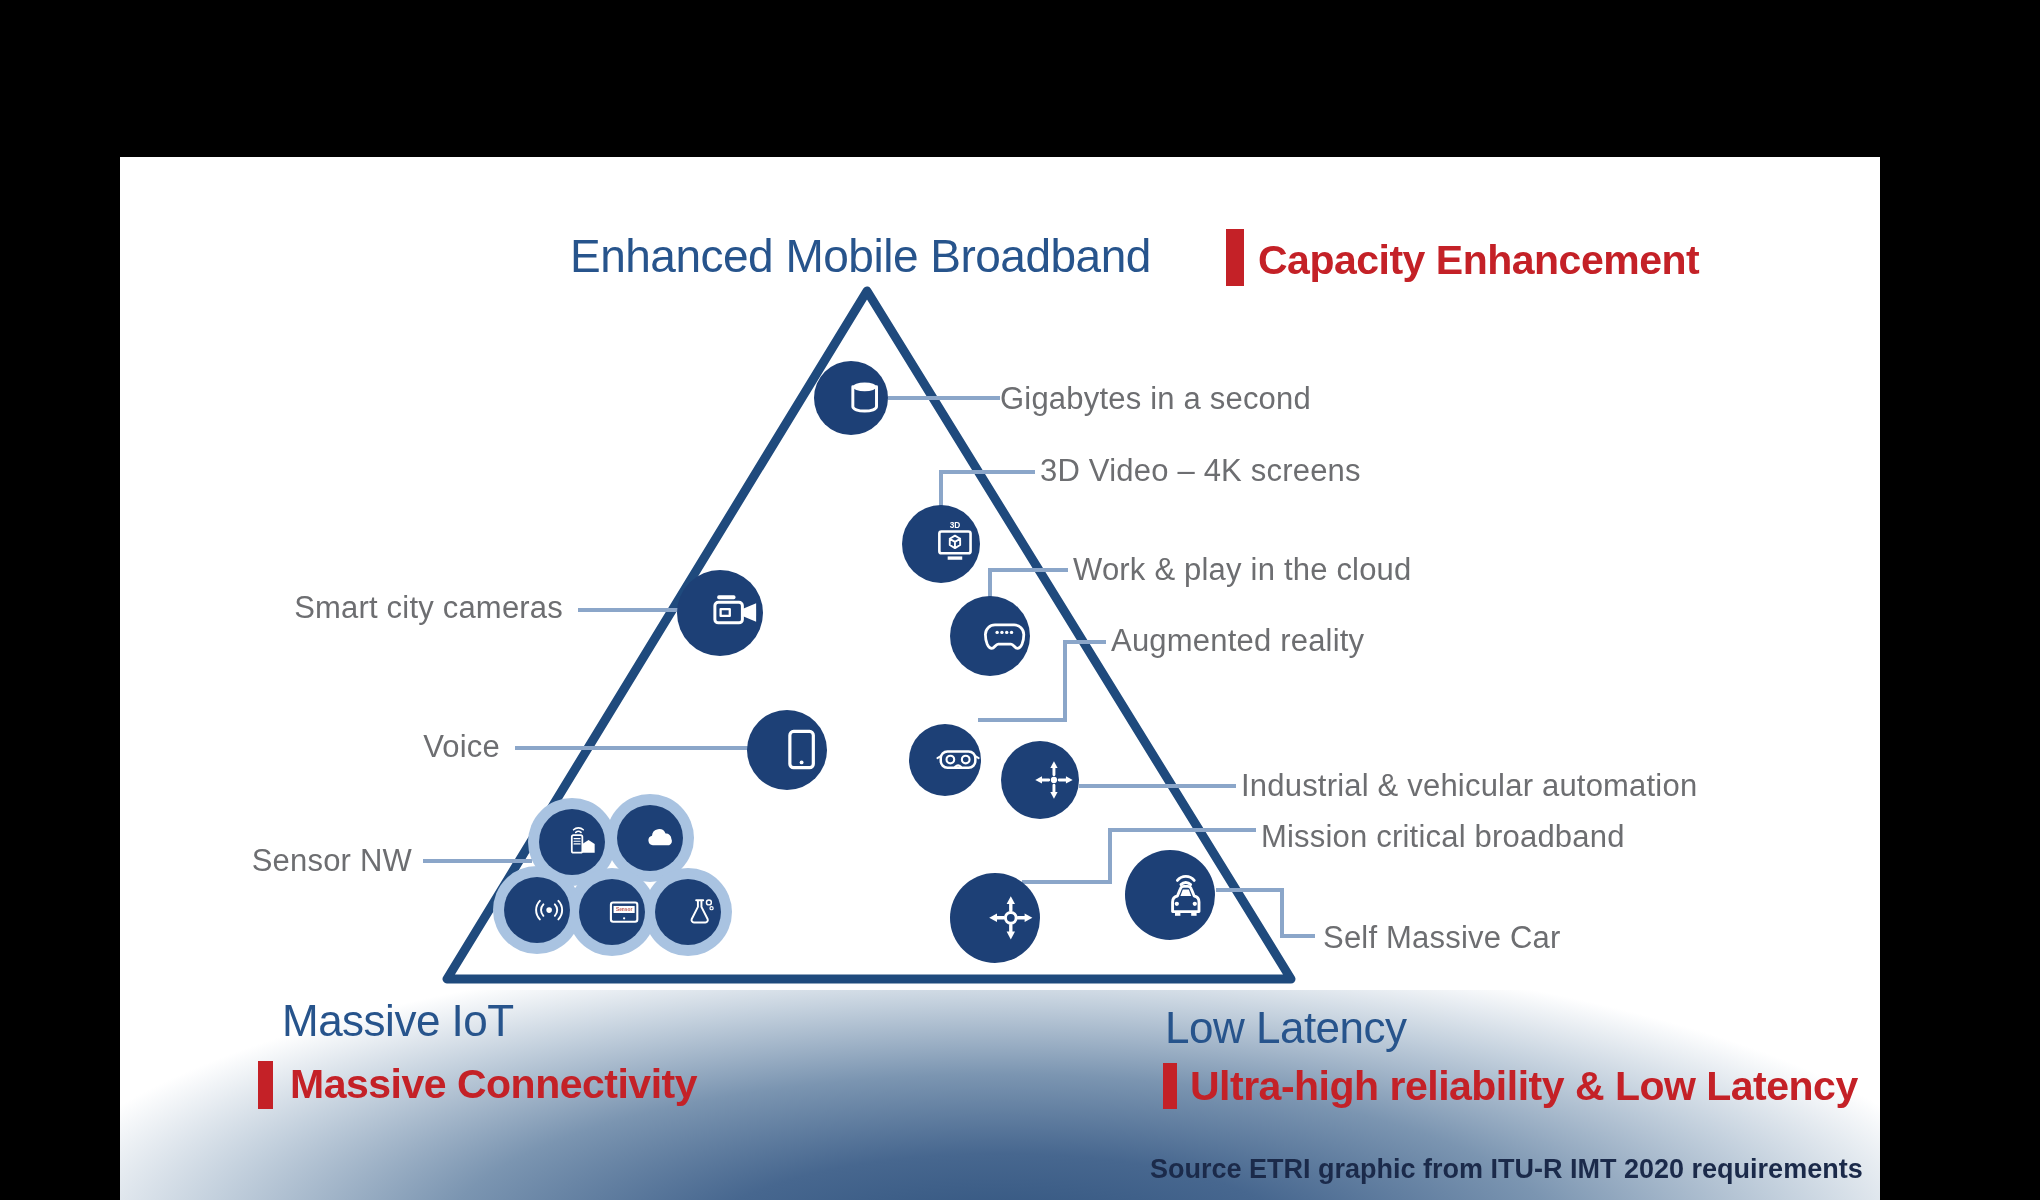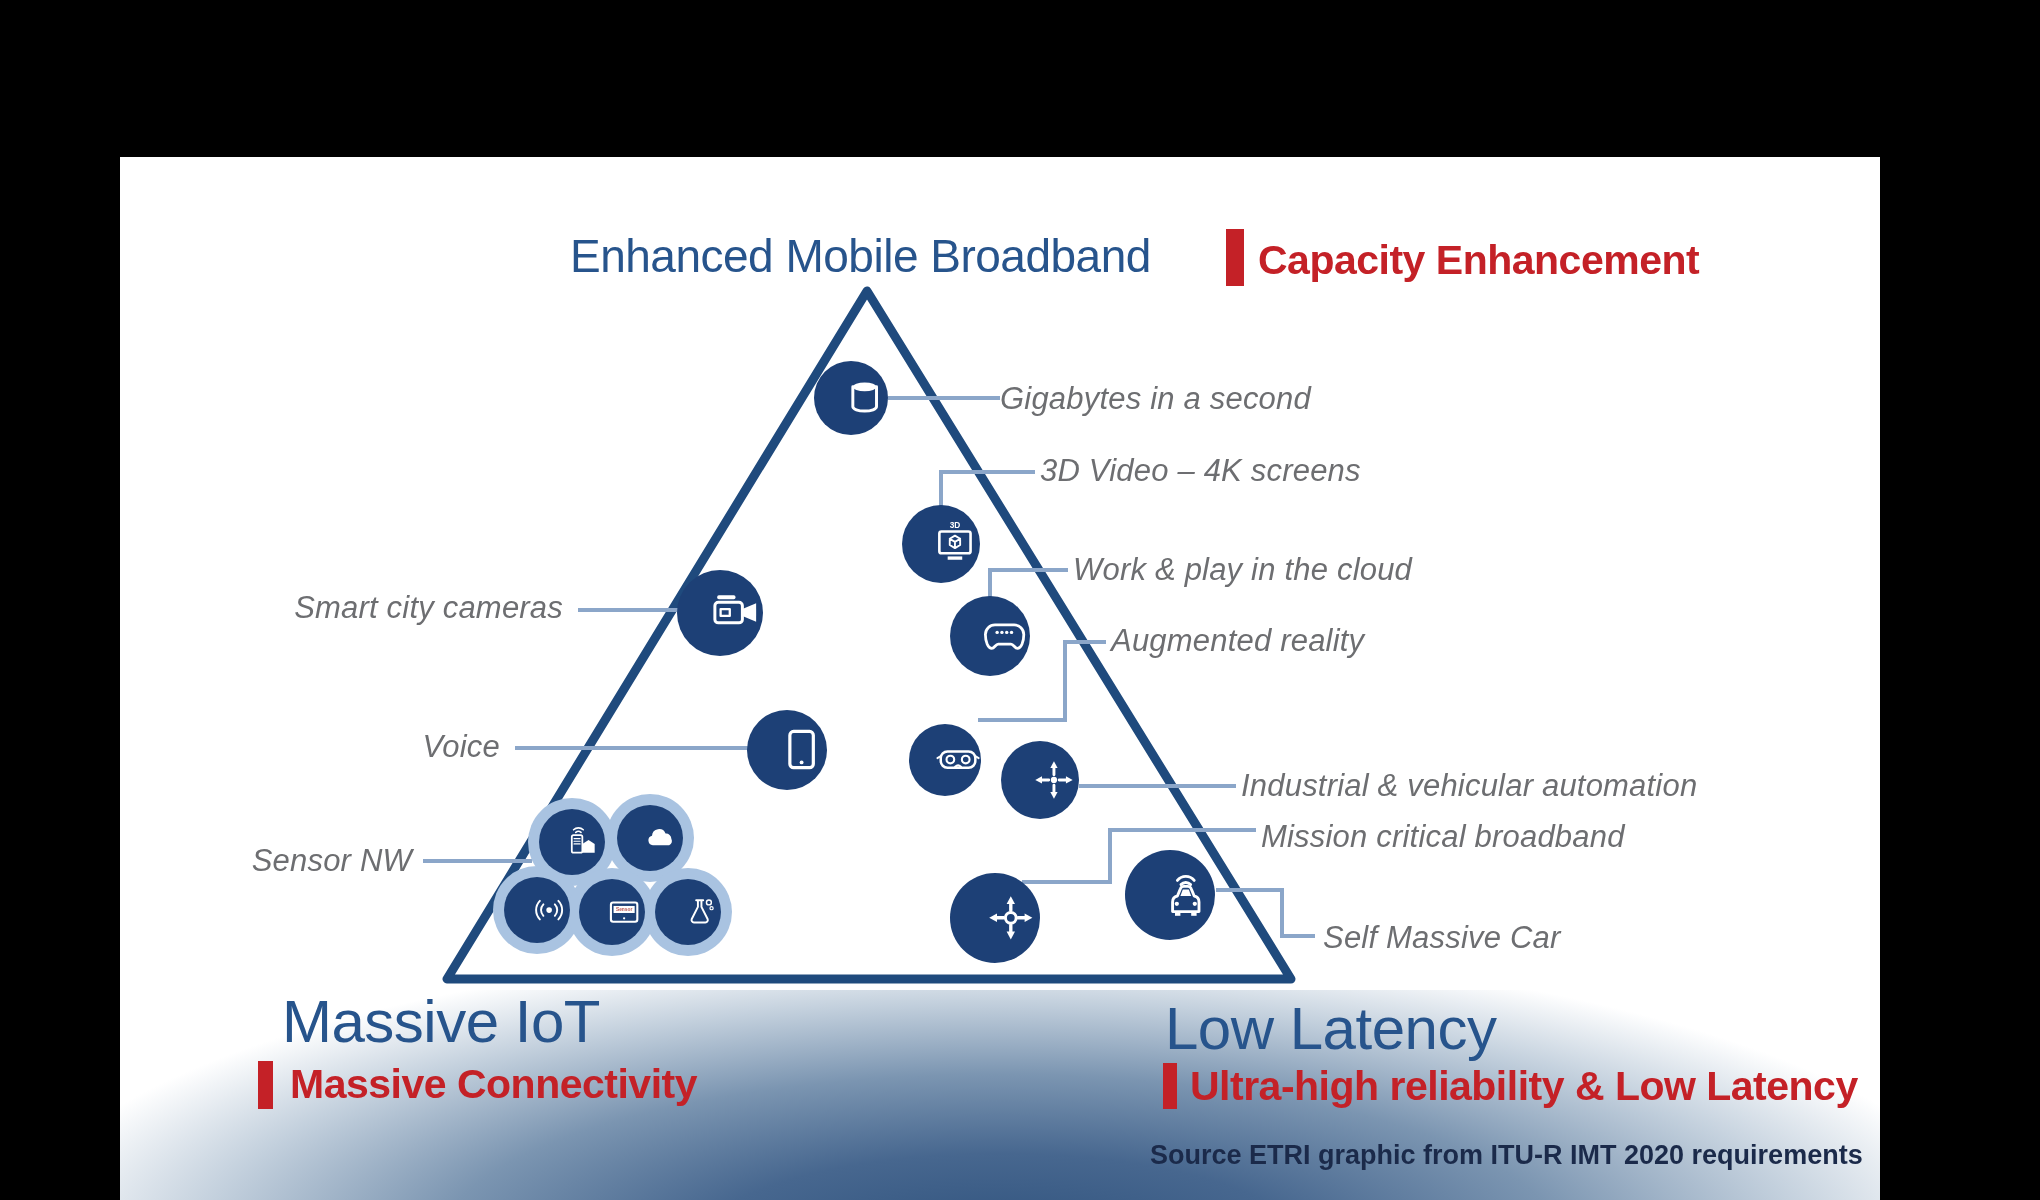--- a/index.html
+++ b/index.html
@@ -10,31 +10,31 @@
     background:radial-gradient(ellipse 1080px 330px at 50% 122%,
       #2e517c 0%, #47678f 28%, #7b95b1 52%, #c3d0dd 74%, rgba(255,255,255,0) 92%);}
   svg.lines{position:absolute;left:0;top:0;width:2040px;height:1200px;}
   .tri{fill:none;stroke:var(--triangle);stroke-width:9;stroke-linejoin:round;}
   .conn{fill:none;stroke:var(--connector);stroke-width:4;}
   .circle{position:absolute;transform:translate(-50%,-50%);background:var(--navy);
           border-radius:50%;display:flex;align-items:center;justify-content:flex-end;}
   .circle svg{width:64%;height:64%;}
   .halo{position:absolute;transform:translate(-50%,-50%);border-radius:50%;background:var(--halo);}
   .uc{position:absolute;transform:translateY(-50%);font-size:31px;color:var(--gray);
-      white-space:nowrap;letter-spacing:0.2px;font-style:italic;}
+      white-space:nowrap;letter-spacing:0.2px;}
   .uc.right-side{text-align:left;}
   .uc.left-side{text-align:right;}
   .h-blue{position:absolute;transform:translateY(-50%);font-size:46px;font-weight:400;
           color:var(--blue);white-space:nowrap;letter-spacing:-0.5px;}
-  .h-blue.small{font-size:60px;}
+  .h-blue.small{font-size:44px;}
   .tag-red{position:absolute;transform:translateY(-50%);font-size:41px;font-weight:700;
            color:var(--red);white-space:nowrap;letter-spacing:-0.5px;}
   .bar-red{position:absolute;background:var(--red);}
   .source{position:absolute;transform:translateY(-50%);font-size:27px;font-weight:700;
-          color:var(--source);white-space:nowrap;text-align:right;}
+          color:var(--source);white-space:nowrap;text-align:right;margin-top:14px;}
   .g{stroke:#fff;fill:none;stroke-linecap:round;stroke-linejoin:round;}
   .gf{fill:#fff;stroke:none;}
 </style>
 </head>
 <body>
 
 <div class="stage">
 
   <div class="panel">
     <div class="bottom-gradient"></div>

